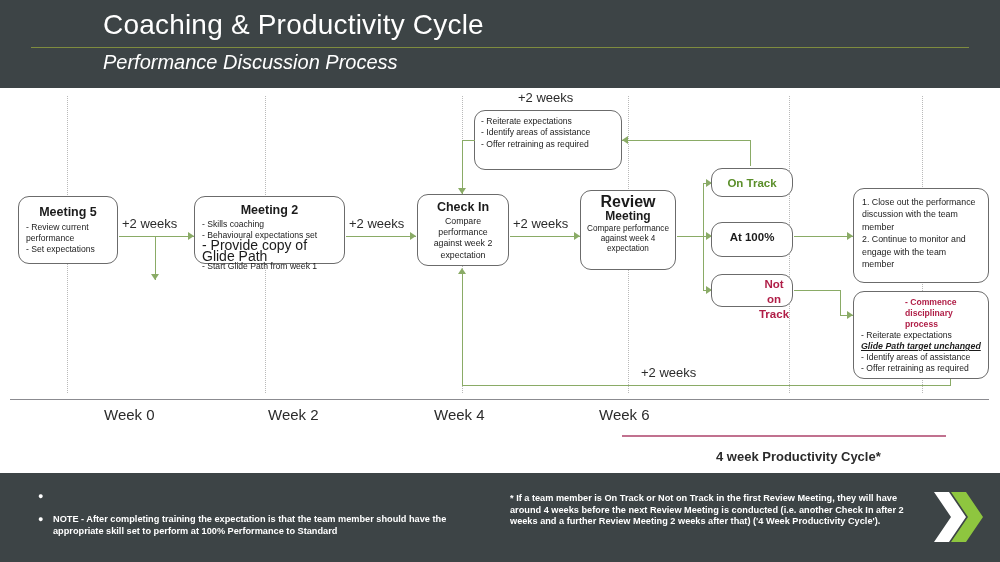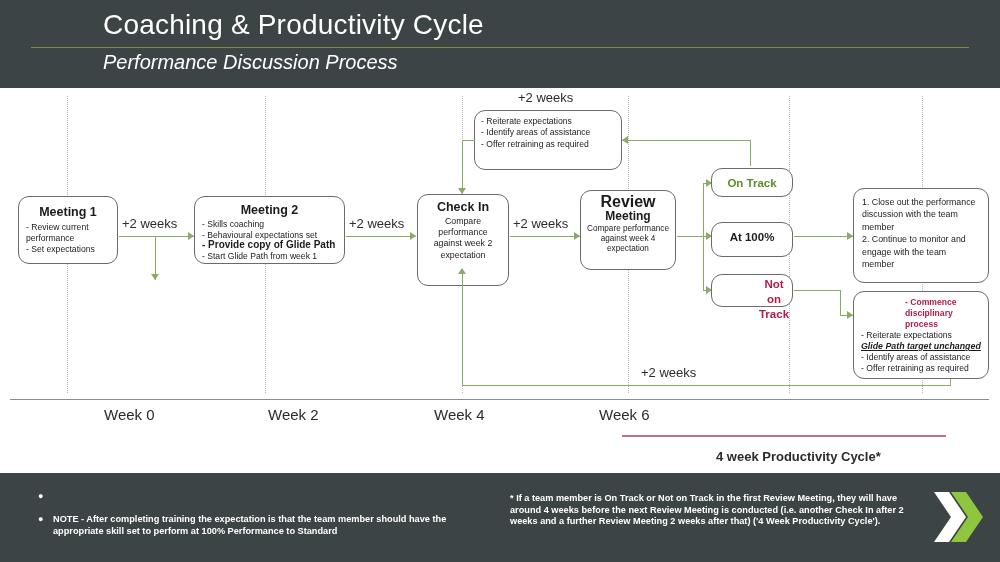--- a/index.html
+++ b/index.html
@@ -71,40 +71,40 @@
 
     <div class="vgrid" style="left:67px;top:8px;height:297px;"></div>
     <div class="vgrid" style="left:265px;top:8px;height:297px;"></div>
     <div class="vgrid" style="left:462px;top:8px;height:297px;"></div>
     <div class="vgrid" style="left:628px;top:8px;height:297px;"></div>
     <div class="vgrid" style="left:789px;top:8px;height:297px;"></div>
     <div class="vgrid" style="left:922px;top:8px;height:297px;"></div>
 
     <div class="box" style="left:18px;top:108px;width:100px;height:68px;">
       <div class="box-pad">
-        <div class="t" style="font-size:12.5px;margin:3px 0 3px;">Meeting 1</div>
+        <div class="t" style="font-size:12.5px;margin:3px 0 3px;">Meeting 5</div>
         <div class="b" style="font-size:8.6px;line-height:11px;">- Review current performance</div>
         <div class="b" style="font-size:8.6px;line-height:11px;">- Set expectations</div>
       </div>
     </div>
 
     <div class="ln lnh" style="left:119px;top:148px;width:75px;"></div>
     <div class="arr arr-r" style="left:188px;top:144px;"></div>
     <div class="wk-lbl" style="left:122px;top:128px;">+2 weeks</div>
 
     <div class="ln lnv" style="left:155px;top:148px;height:44px;"></div>
     <div class="arr arr-d" style="left:151px;top:186px;"></div>
 
 
     <div class="box" style="left:194px;top:108px;width:151px;height:68px;">
       <div class="box-pad">
         <div class="t" style="font-size:12.5px;margin:1px 0 2px;">Meeting 2</div>
         <div class="b" style="font-size:8.6px;line-height:10.6px;">- Skills coaching</div>
         <div class="b" style="font-size:8.6px;line-height:10.6px;">- Behavioural expectations set</div>
-        <div class="b" style="font-size:10px;line-height:10.6px;font-weight:bold;">- Provide copy of Glide Path</div>
+        <div class="b" style="font-size:14px;line-height:10.6px;">- Provide copy of Glide Path</div>
         <div class="b" style="font-size:8.6px;line-height:10.6px;">- Start Glide Path from week 1</div>
       </div>
     </div>
 
     <div class="ln lnh" style="left:346px;top:148px;width:70px;"></div>
     <div class="arr arr-r" style="left:410px;top:144px;"></div>
     <div class="wk-lbl" style="left:349px;top:128px;">+2 weeks</div>
 
     <div class="wk-lbl" style="left:518px;top:2px;">+2 weeks</div>
     <div class="box" style="left:474px;top:22px;width:148px;height:60px;">
@@ -116,21 +116,21 @@
     </div>
 
     <div class="ln lnv" style="left:462px;top:52px;height:54px;"></div>
     <div class="ln lnh" style="left:462px;top:52px;width:13px;"></div>
     <div class="arr arr-d" style="left:458px;top:100px;"></div>
 
     <div class="ln lnh" style="left:622px;top:52px;width:128px;"></div>
     <div class="ln lnv" style="left:750px;top:52px;height:26px;"></div>
     <div class="arr arr-l" style="left:622px;top:48px;"></div>
 
-    <div class="box" style="left:417px;top:106px;width:92px;height:92px;">
+    <div class="box" style="left:417px;top:106px;width:92px;height:72px;">
       <div class="box-pad" style="padding:4px 5px;">
         <div class="t" style="font-size:12.5px;margin:1px 0 2px;">Check In</div>
         <div style="font-size:8.8px;line-height:11.2px;text-align:center;">Compare performance against week 2 expectation</div>
       </div>
     </div>
 
     <div class="arr arr-u" style="left:458px;top:180px;"></div>
     <div class="ln lnv" style="left:462px;top:186px;height:111px;"></div>
 
     <div class="ln lnh" style="left:510px;top:148px;width:70px;"></div>

